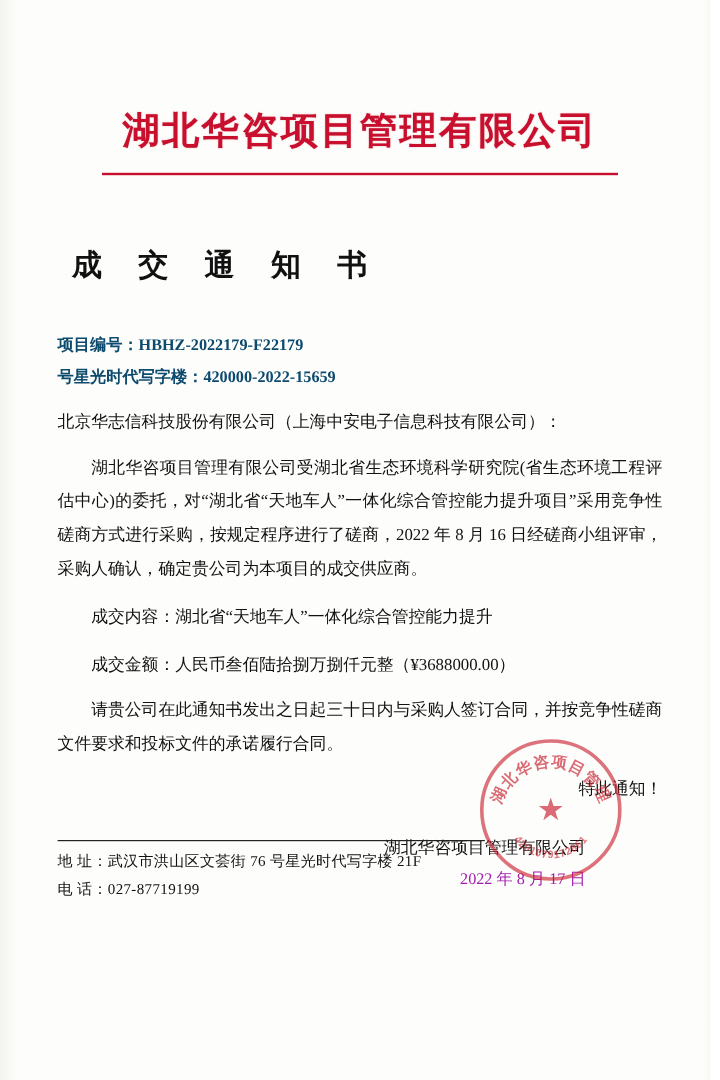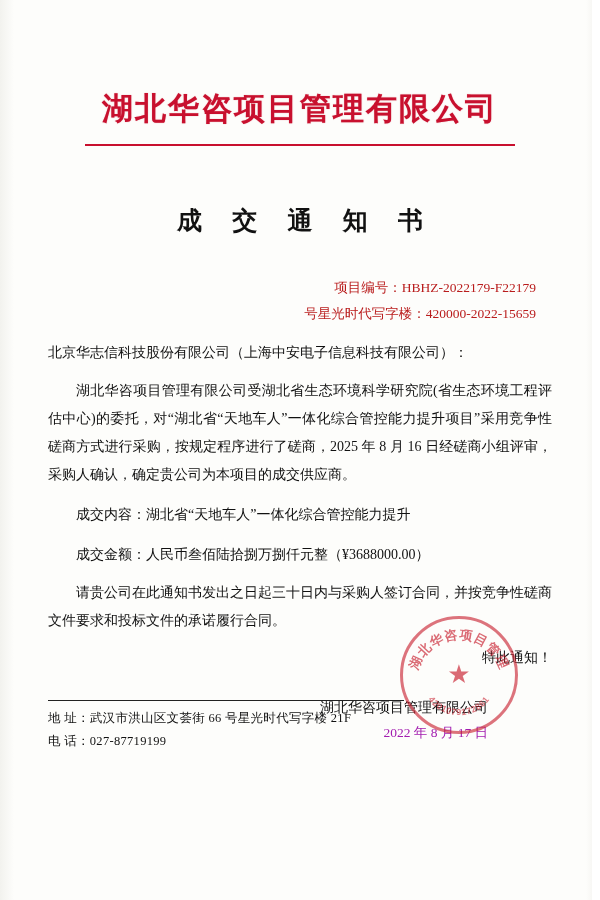--- a/index.html
+++ b/index.html
@@ -44,35 +44,36 @@
     margin-top: 60px;
     text-shadow: 0 0 1px rgba(200,16,46,0.5);
   }
   .red-rule {
     margin: 14px auto 0 auto;
     width: 430px;
     height: 2px;
     background: #c8102e;
   }
   .doc-title {
-    text-align: center;
+    text-align: left;
     font-size: 25px;
     font-weight: bold;
     letter-spacing: 12px;
     margin-top: 58px;
     color: #111;
     text-indent: 12px;
   }
   .meta-block {
     margin-top: 38px;
     padding-right: 16px;
-    text-align: right;
+    text-align: left;
     font-size: 13.5px;
-    color: #b91c1c;
+    color: #0c4a6e;
     line-height: 1.9;
+    font-weight: bold;
   }
   .meta-line .num {
     font-family: "Liberation Serif", "DejaVu Serif", serif;
   }
   .recipient {
     margin-top: 14px;
     font-size: 14px;
     color: #111;
     line-height: 1.9;
   }
@@ -193,21 +194,21 @@
       <div class="meta-line">
         <span>项目编号：</span><span class="num">HBHZ-2022179-F22179</span>
       </div>
       <div class="meta-line">
         <span>号星光时代写字楼：</span><span class="num">420000-2022-15659</span>
       </div>
     </div>
 
     <div class="recipient">北京华志信科技股份有限公司（上海中安电子信息科技有限公司）：</div>
 
-    <div class="para">湖北华咨项目管理有限公司受湖北省生态环境科学研究院(省生态环境工程评估中心)的委托，对“湖北省“天地车人”一体化综合管控能力提升项目”采用竞争性磋商方式进行采购，按规定程序进行了磋商，2025 年 8 月 16 日经磋商小组评审，采购人确认，确定贵公司为本项目的成交供应商。</div>
+    <div class="para">湖北华咨项目管理有限公司受湖北省生态环境科学研究院(省生态环境工程评估中心)的委托，对“湖北省“天地车人”一体化综合管控能力提升项目”采用竞争性磋商方式进行采购，按规定程序进行了磋商，2022 年 8 月 16 日经磋商小组评审，采购人确认，确定贵公司为本项目的成交供应商。</div>
 
     <div class="item">
       <span>成交内容：</span><span>湖北省“天地车人”一体化综合管控能力提升</span>
     </div>
 
     <div class="item">
       <span>成交金额：</span><span class="amount-num">人民币叁佰陆拾捌万捌仟元整（¥3688000.00）</span>
     </div>
 
     <div class="para">请贵公司在此通知书发出之日起三十日内与采购人签订合同，并按竞争性磋商文件要求和投标文件的承诺履行合同。</div>
@@ -231,18 +232,18 @@
           <text>
             <textPath href="#arcBottom" startOffset="50%" text-anchor="middle">4201079172861</textPath>
           </text>
         </g>
       </svg>
       <div class="star">★</div>
     </div>
 
     <div class="footer">
       <div class="footer-rule"></div>
-      <div class="footer-line">地  址：武汉市洪山区文荟街 66 号星光时代写字楼 21F</div>
+      <div class="footer-line">地  址：武汉市洪山区文荟街 76 号星光时代写字楼 21F</div>
       <div class="footer-line">电  话：027-87719199</div>
     </div>
 
   </div>
 </div>
 
 </body></html>

